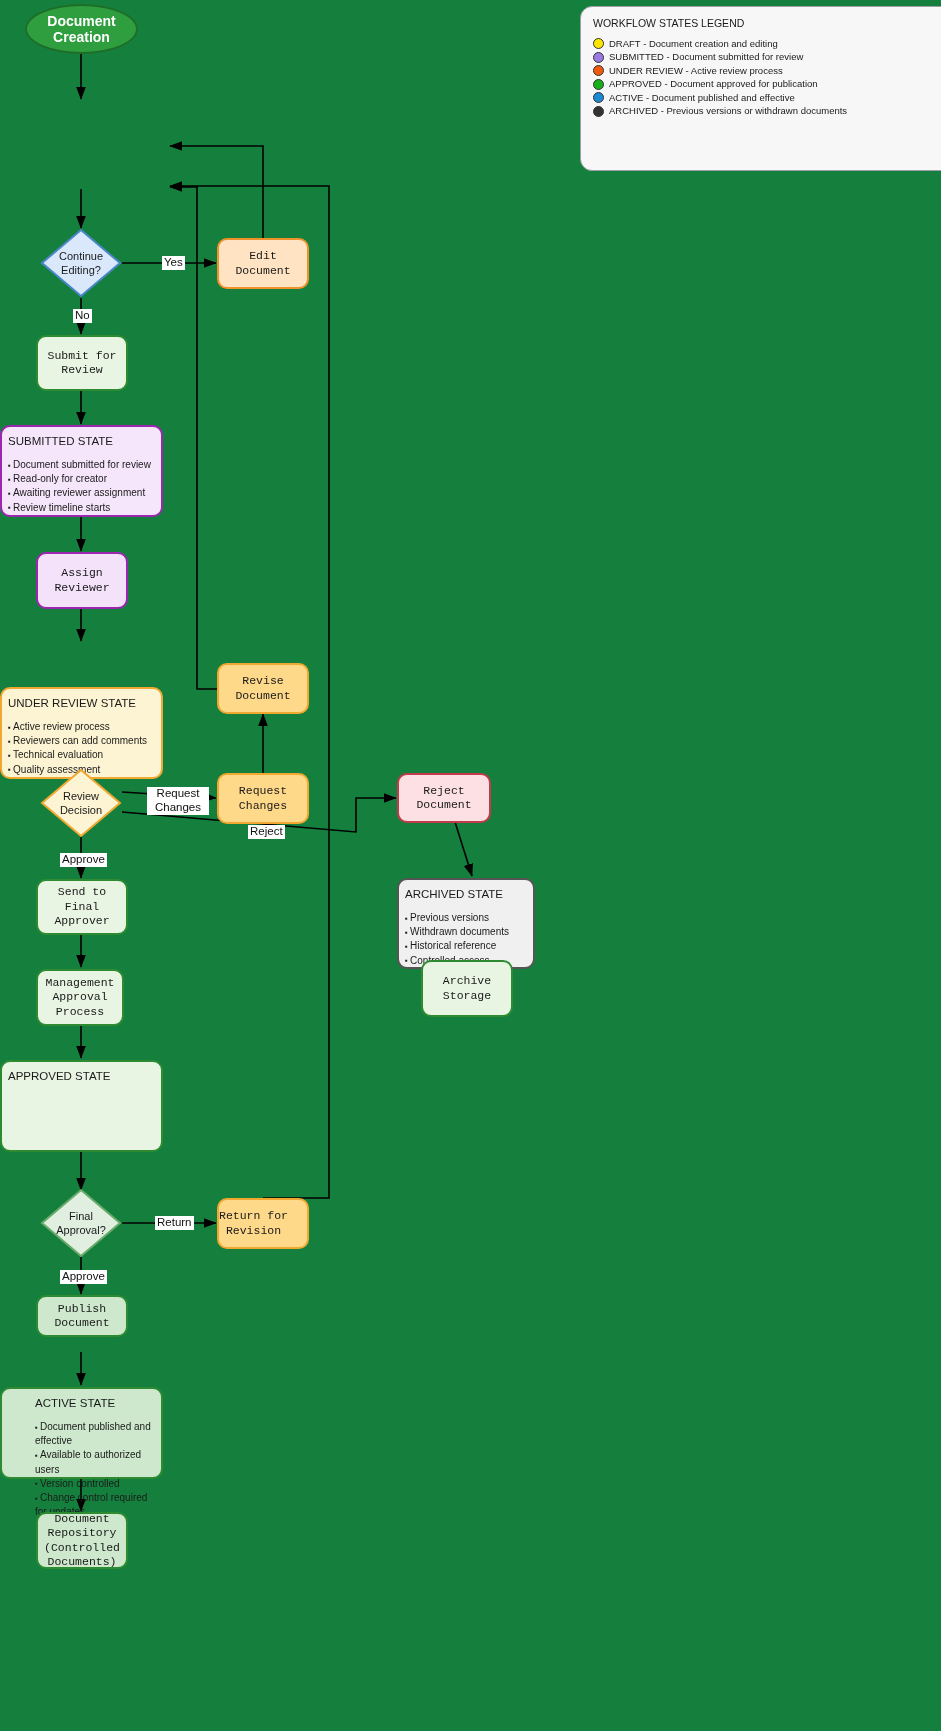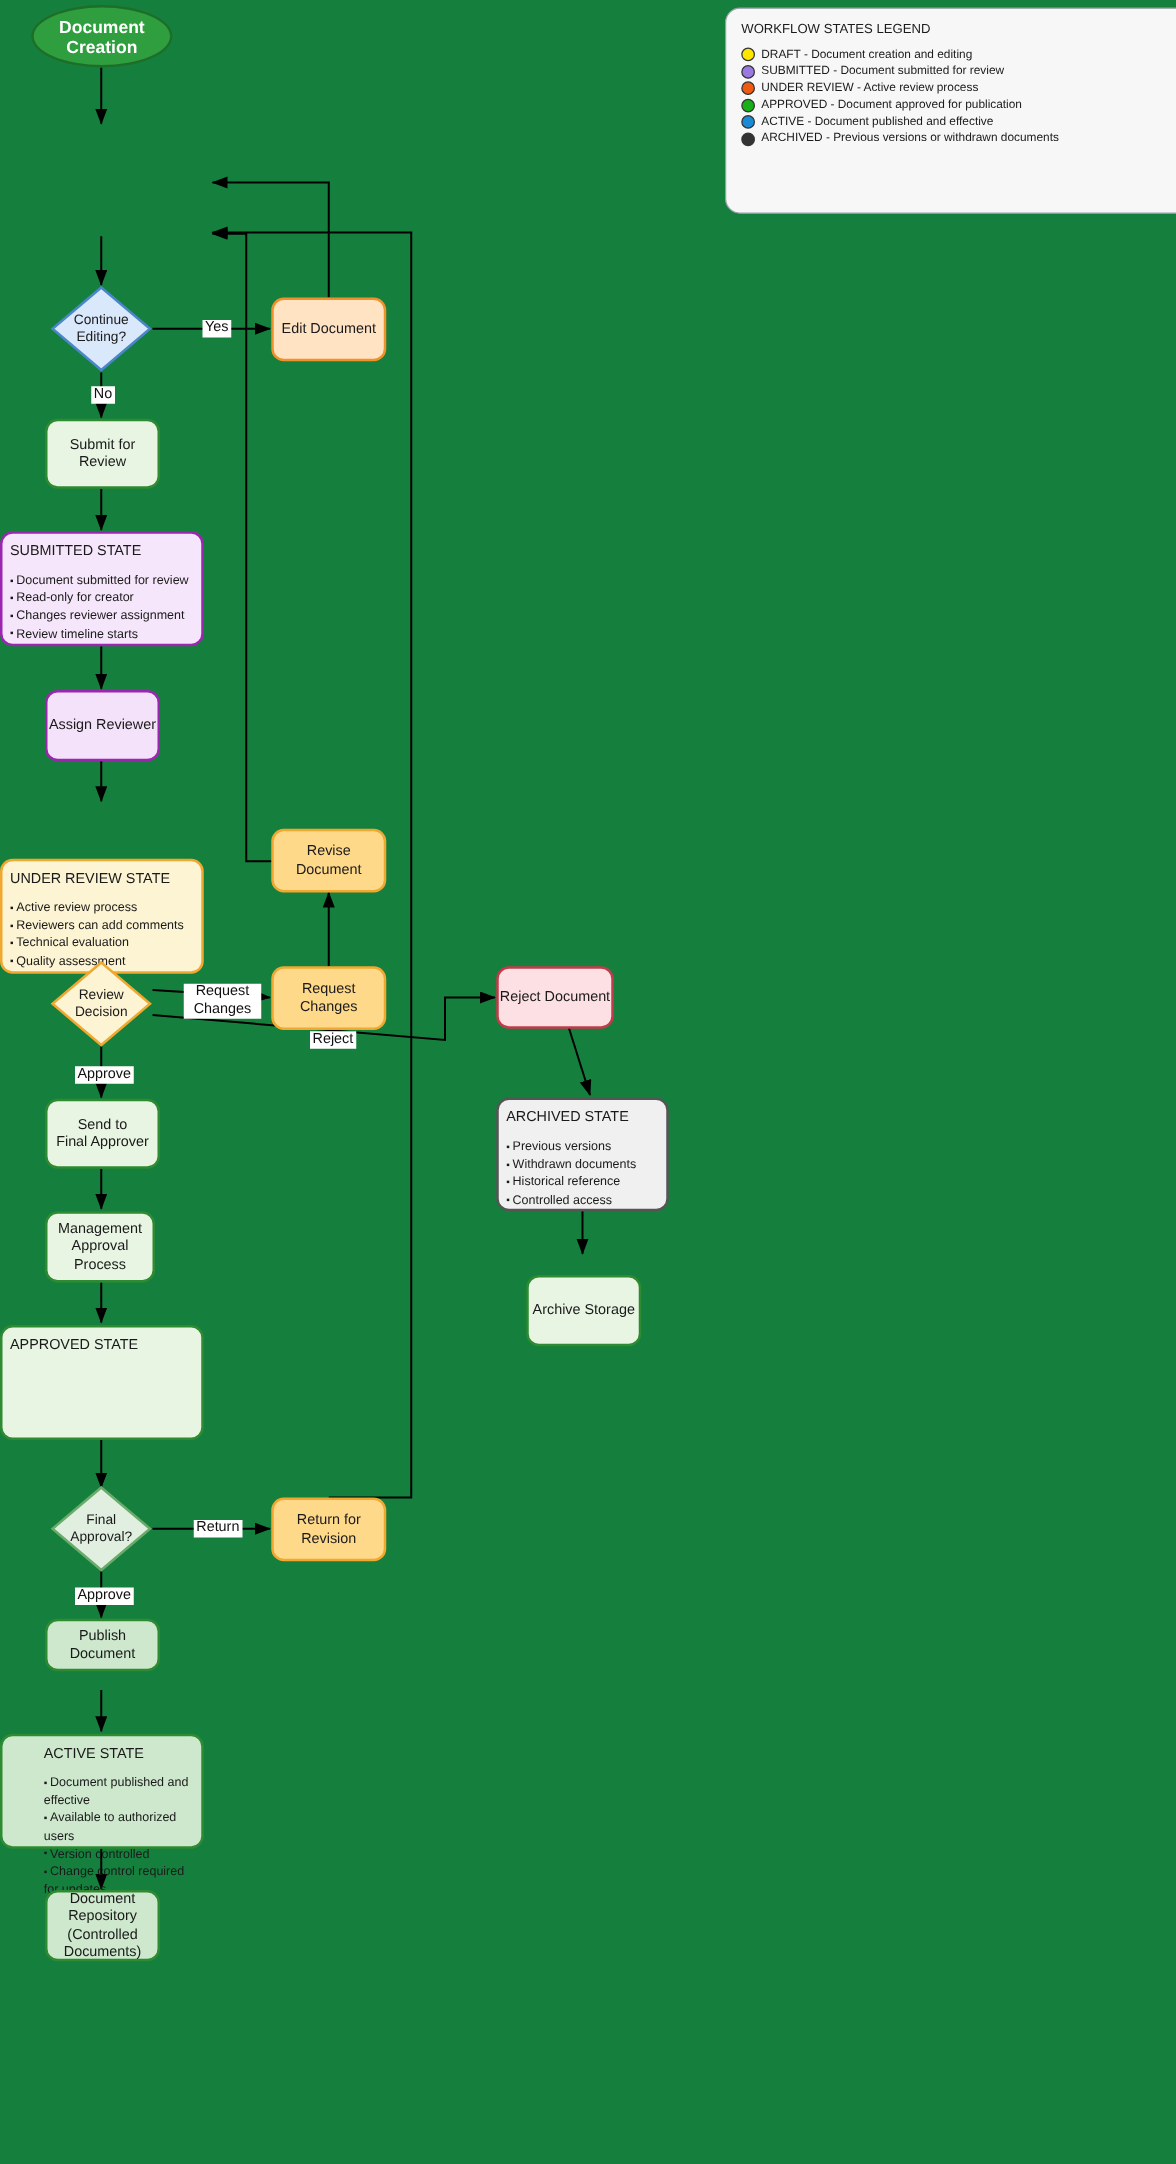--- a/index.html
+++ b/index.html
@@ -1,19 +1,19 @@
 <!DOCTYPE html>
 <html><head>
 <meta charset="utf-8">
 <style>
   html,body{margin:0;padding:0;background:#ffffff;}
   body{font-family:"Liberation Sans",sans-serif;}
   #canvas{position:relative;width:941px;height:1731px;overflow:hidden;background:#15803d;}
   .node{position:absolute;box-sizing:border-box;}
-  .rbox{border-radius:10px;border-width:2px;border-style:solid;display:flex;align-items:center;justify-content:center;text-align:center;}
+  .rbox{border-radius:10px;border-width:2px;border-style:solid;display:flex;align-items:center;justify-content:flex-start;text-align:center;font-family:Liberation Mono, monospace;}
   .rbox .lbl{font-size:11.5px;color:#1a1a1a;line-height:1.25;white-space:pre-line;}
   .statebox{border-radius:10px;border-width:2px;border-style:solid;padding:8px 6px 6px 6px;}
   .statebox .title{font-size:11.5px;color:#1a1a1a;margin-bottom:11px;}
   .statebox .bullets{font-size:10px;color:#1a1a1a;line-height:1.42;}
   .statebox .bullets div:before{content:"▪ ";font-size:8px;vertical-align:middle;}
   .ellipse{border-radius:50%;display:flex;align-items:center;justify-content:center;text-align:center;}
   .ellipse .lbl{font-size:14px;font-weight:bold;color:#ffffff;}
   .diamond-wrap{position:absolute;}
   .diamond-wrap svg{position:absolute;left:0;top:0;}
   .diamond-wrap .dlbl{position:absolute;left:0;top:0;width:100%;height:100%;
@@ -93,21 +93,21 @@
   <div class="node ellipse" style="left:25px;top:4px;width:113px;height:50px;background:#2e9e3e;border:2px solid #1d6e29;">
     <span class="lbl">Document Creation</span>
   </div>
 
 
   <div class="node statebox" style="left:0px;top:425px;width:163px;height:92px;background:#f6e6fb;border-color:#9b27b0;">
     <div class="title">SUBMITTED STATE</div>
     <div class="bullets">
       <div>Document submitted for review</div>
       <div>Read-only for creator</div>
-      <div>Changes reviewer assignment</div>
+      <div>Awaiting reviewer assignment</div>
       <div>Review timeline starts</div>
     </div>
   </div>
 
   <div class="node statebox" style="left:0px;top:643px;width:163px;height:92px;background:#fdf4d3;border-color:#f0a830;margin-top:44px;">
     <div class="title">UNDER REVIEW STATE</div>
     <div class="bullets">
       <div>Active review process</div>
       <div>Reviewers can add comments</div>
       <div>Technical evaluation</div>
@@ -199,21 +199,21 @@
 
   <div class="node rbox" style="left:217px;top:1198px;width:92px;height:51px;background:#ffd98a;border-color:#f0a830;">
     <span class="lbl">Return for
 Revision</span>
   </div>
 
   <div class="node rbox" style="left:36px;top:1295px;width:92px;height:42px;background:#cde8cd;border-color:#2e8b32;">
     <span class="lbl">Publish Document</span>
   </div>
 
-  <div class="node rbox" style="left:421px;top:1020px;width:92px;height:57px;background:#e8f5e3;border-color:#2e8b32;">
+  <div class="node rbox" style="left:421px;top:960px;width:92px;height:57px;background:#e8f5e3;border-color:#2e8b32;">
     <span class="lbl">Archive Storage</span>
   </div>
 
   <div class="node rbox" style="left:36px;top:1512px;width:92px;height:57px;background:#cde8cd;border-color:#2e8b32;">
     <span class="lbl">Document Repository
 (Controlled
 Documents)</span>
   </div>
 
   <div class="elabel" style="left:162px;top:256px;">Yes</div>

